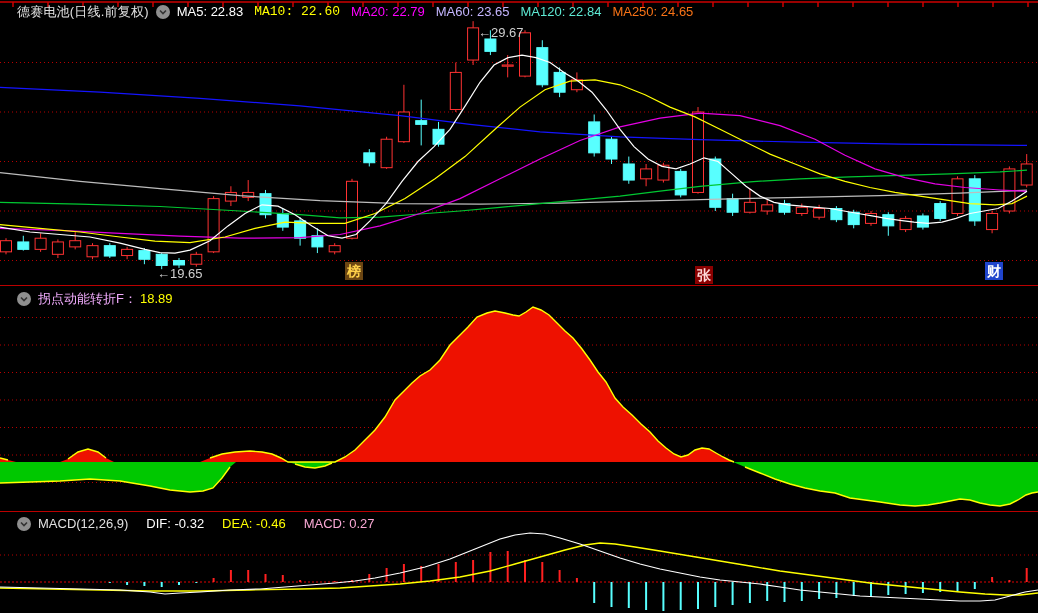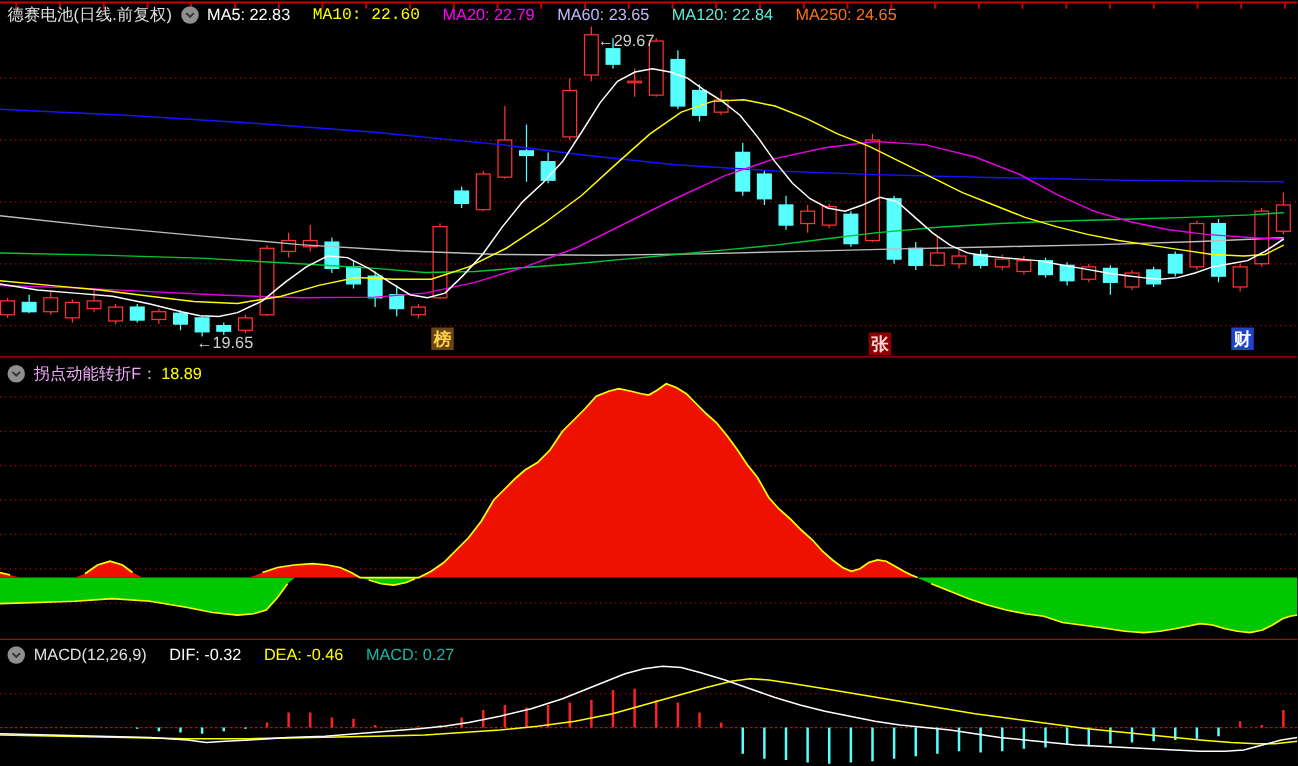--- a/index.html
+++ b/index.html
@@ -1,19 +1,19 @@
 <!DOCTYPE html>
 <html><head>
 <meta charset="utf-8">
 <style>
   html,body{margin:0;padding:0;background:#111;}
   .canvas{position:relative;width:1038px;height:613px;background:#000;overflow:hidden;
           font-family:"Liberation Sans","DejaVu Sans",sans-serif;}
   #chart{position:absolute;left:0;top:0;z-index:0;}
-  .hdr{position:absolute;left:6px;z-index:2;display:flex;align-items:center;gap:7px;
+  .hdr{position:absolute;left:17px;z-index:2;display:flex;align-items:center;gap:7px;
        font-size:13px;white-space:nowrap;line-height:15px;}
   .hdr .sp{letter-spacing:0.2px;}
   .collapse{width:14px;height:14px;border-radius:50%;background:#8f8f8f;display:inline-flex;
             align-items:center;justify-content:center;flex:0 0 auto;}
   .collapse svg{display:block;}
   .wm{position:absolute;z-index:2;width:18px;height:18px;font-size:14px;font-weight:bold;
       text-align:center;line-height:18px;}
 </style>
 </head>
 <body>
@@ -396,21 +396,21 @@
       </g>
     </svg>
 
   <div class="hdr" style="top:4px">
     <span class="sp" style="color: rgb(224, 224, 224);">德赛电池(日线.前复权)</span>
     <span class="collapse">
       <svg width="10" height="10" viewBox="0 0 10 10">
           <polyline points="2,3.5 5,6.5 8,3.5" fill="none" stroke="#333" stroke-width="1.6"></polyline>
         </svg>
     </span>
-    <span id="maLabels" style="display:flex;gap:18px">
+    <span id="maLabels" style="display:flex;gap:11px">
         <span style="color: rgb(255, 255, 255);">MA5: 22.83</span>
         <span style="color: rgb(255, 255, 0); font-family: Liberation Mono, monospace;">MA10: 22.60</span>
         <span style="color: rgb(255, 0, 255);">MA20: 22.79</span>
         <span style="color: #c4b5fd;">MA60: 23.65</span>
         <span style="color: #5eead4;">MA120: 22.84</span>
         <span style="color: #f97316;">MA250: 24.65</span>
       </span>
   </div>
 
   <div class="hdr" style="top:291px">
@@ -426,19 +426,19 @@
   <div class="hdr" style="top:516px">
     <span class="collapse">
       <svg width="10" height="10" viewBox="0 0 10 10">
           <polyline points="2,3.5 5,6.5 8,3.5" fill="none" stroke="#333" stroke-width="1.6"></polyline>
         </svg>
     </span>
     <span id="macdLabels" style="display:flex;gap:18px">
         <span style="color: rgb(224, 224, 224);">MACD(12,26,9)</span>
         <span style="color: rgb(255, 255, 255);">DIF: -0.32</span>
         <span style="color: rgb(255, 255, 0); text-align: right;">DEA: -0.46</span>
-        <span style="color: #14b8a6; text-align: center;">MACD: 0.27</span>
+        <span style="color: #f9a8d4; text-align: center;">MACD: 0.27</span>
       </span>
   </div>
 <div class="wm" style="left: 345px; top: 262px; background: rgb(107, 69, 18); color: rgb(255, 210, 74);">榜</div>
     <div class="wm" style="left: 695px; top: 266px; background: rgb(139, 0, 0); color: rgb(255, 217, 217);">张</div>
     <div class="wm" style="left: 985px; top: 262px; background: rgb(31, 68, 204); color: rgb(255, 255, 255);">财</div>
   </div>
 
 </body></html>

